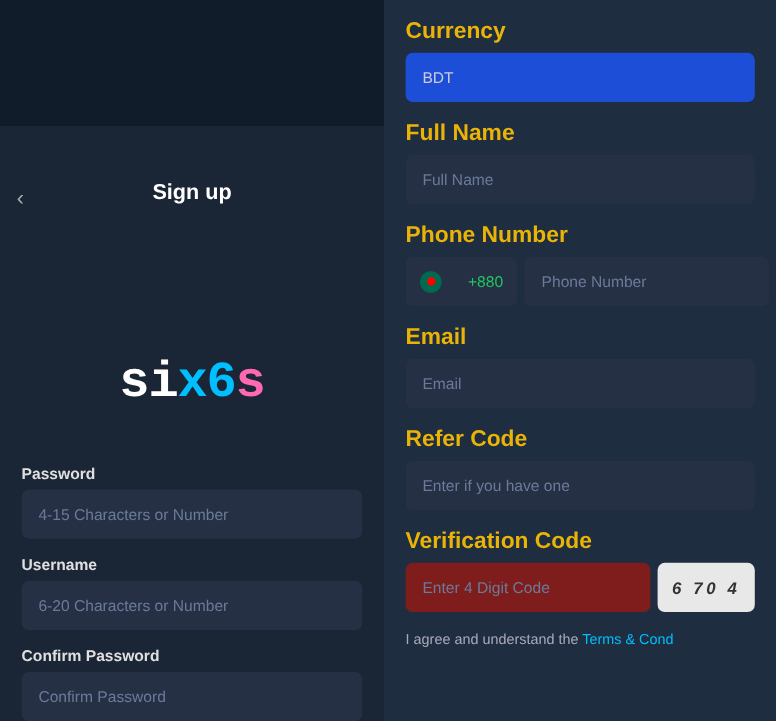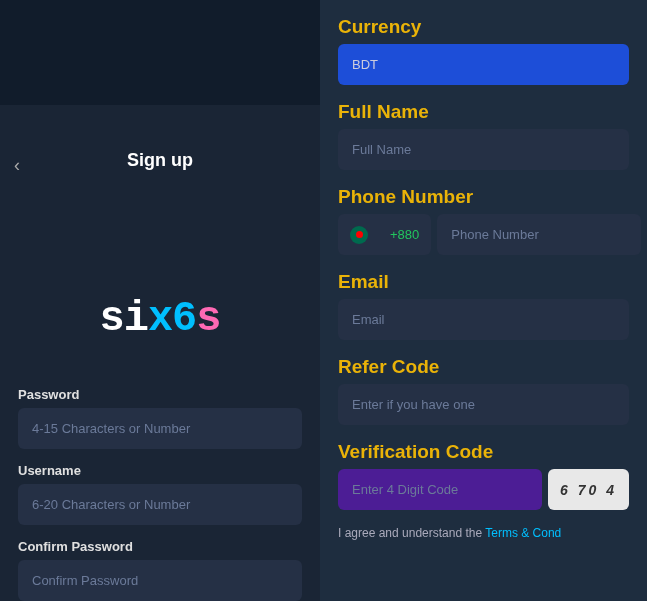--- a/index.html
+++ b/index.html
@@ -189,21 +189,21 @@
     .phone-input::placeholder { color: #6b7a99; }
 
     .verification-row {
       display: flex;
       gap: 6px;
       align-items: stretch;
     }
 
     .verification-input {
       flex: 1;
-      background: #4c1d95;
+      background: #7f1d1d;
       border: none;
       border-radius: 6px;
       padding: 13px 14px;
       color: #aab;
       font-size: 13px;
       outline: none;
     }
 
     .verification-input::placeholder { color: #6b7a99; }
 

